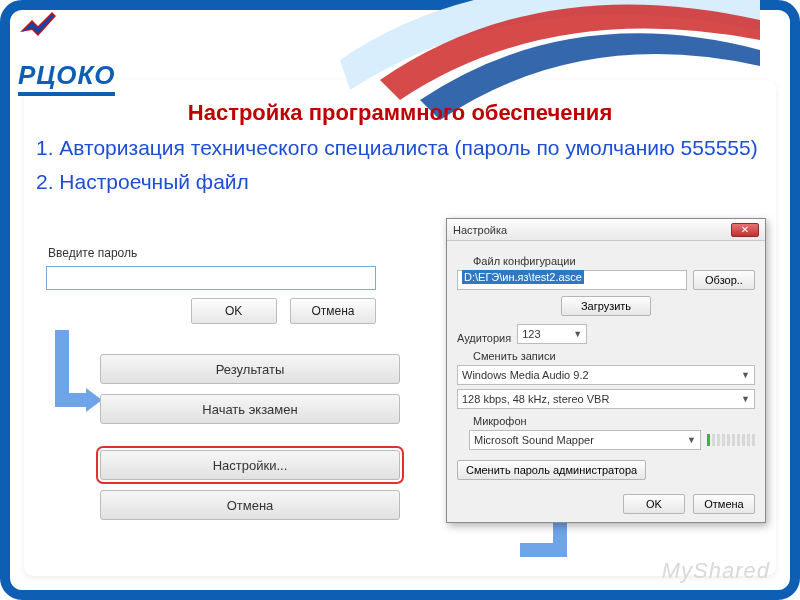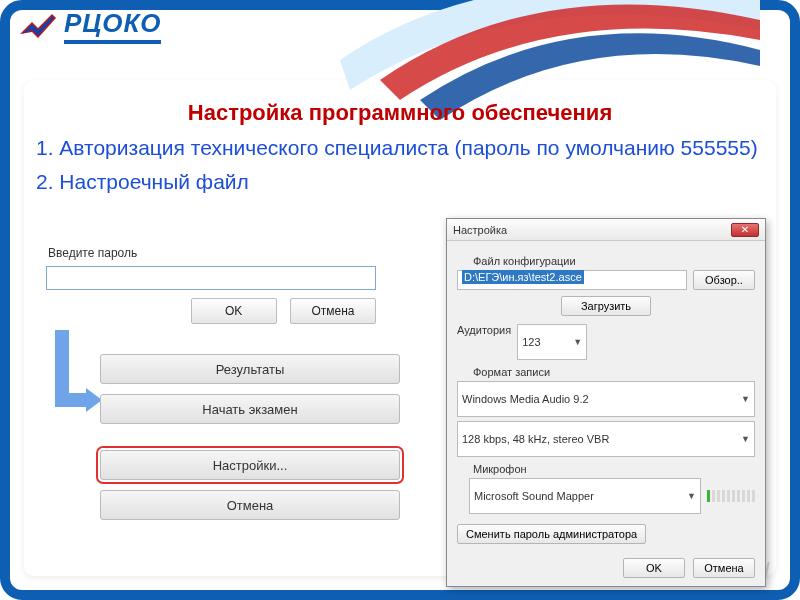--- a/index.html
+++ b/index.html
@@ -21,22 +21,23 @@
     content:"";
     position:absolute;
     left:14px; right:14px; top:70px; bottom:14px;
     background:#fff;
     border-radius:10px;
     box-shadow: 0 2px 6px rgba(0,0,0,0.08);
   }
   
   .header {
     position: absolute; left: 18px; top: 8px;
-    display: flex; align-items: center; gap: 6px;
+    display: flex; gap: 20px;
     z-index:2;
+    flex-direction:column;
   }
   .logo-mark { width: 40px; height: 32px; }
   .logo-text {
     font-style: italic; font-weight: 800;
     color: #0e5fb4; font-size: 26px;
     letter-spacing: 1px;
     border-bottom: 4px solid #0e5fb4;
     padding-bottom: 1px;
   }
   
@@ -120,39 +121,39 @@
     justify-content:space-between;
   }
   .close-x {
     width:28px; height:14px;
     background:linear-gradient(#e57373,#c43030);
     border:1px solid #8e2a2a; border-radius:2px;
     display:flex; align-items:center; justify-content:center;
     color:#fff; font-size:10px; line-height:1;
   }
   .settings-body { padding:8px 10px 6px; }
-  .field-row { display:flex; align-items:flex-start; gap:6px; margin-bottom:6px;border-radius:7px; }
+  .field-row { display:flex; align-items:flex-end; gap:6px; margin-bottom:6px;border-radius:7px; }
   .txt-input {
     flex:1; height:20px; border:1px solid #bcbcbc; background:#fff;
     padding:0 4px; font-size:11px;
   }
   .sel-bg {
     background:#2f78c3;
   }
   .sbtn {
     height:20px; min-width:62px;
     border:1px solid #b5b5b5;
     background:linear-gradient(#fdfdfd,#e7e7e7);
     font-size:11px; border-radius:2px;
     display:inline-flex; align-items:center; justify-content:center;
     padding:0 8px;
   }
   .section-label { font-size:11px; margin:6px 16px 3px; }
   .select {
-    width:100%; height:36px;
+    width:100%; height:20px;
     border:1px solid #bcbcbc; background:#fff;
     display:flex; align-items:center; justify-content:space-between;
     padding:0 4px; font-size:11px;
   }
   .select .chev { font-size:9px; color:#555; }
   .select.small { width:70px; }
   .mic-row { display:flex; align-items:center; gap:6px; }
   .meter {
     display:flex; gap:2px; align-items:center;
   }
@@ -247,21 +248,21 @@
     </div>
 
     <div class="field-row">
       <span>Аудитория</span>
       <div class="select small">
         <span>123</span>
         <span class="chev">▼</span>
       </div>
     </div>
 
-    <div class="section-label">Формат записи</div>
+    <div class="section-label">Сменить записи</div>
     <div class="select">
       <span>Windows Media Audio 9.2</span>
       <span class="chev">▼</span>
     </div>
     <div style="height:4px;"></div>
     <div class="select">
       <span>128 kbps, 48 kHz, stereo VBR</span>
       <span class="chev">▼</span>
     </div>
 

